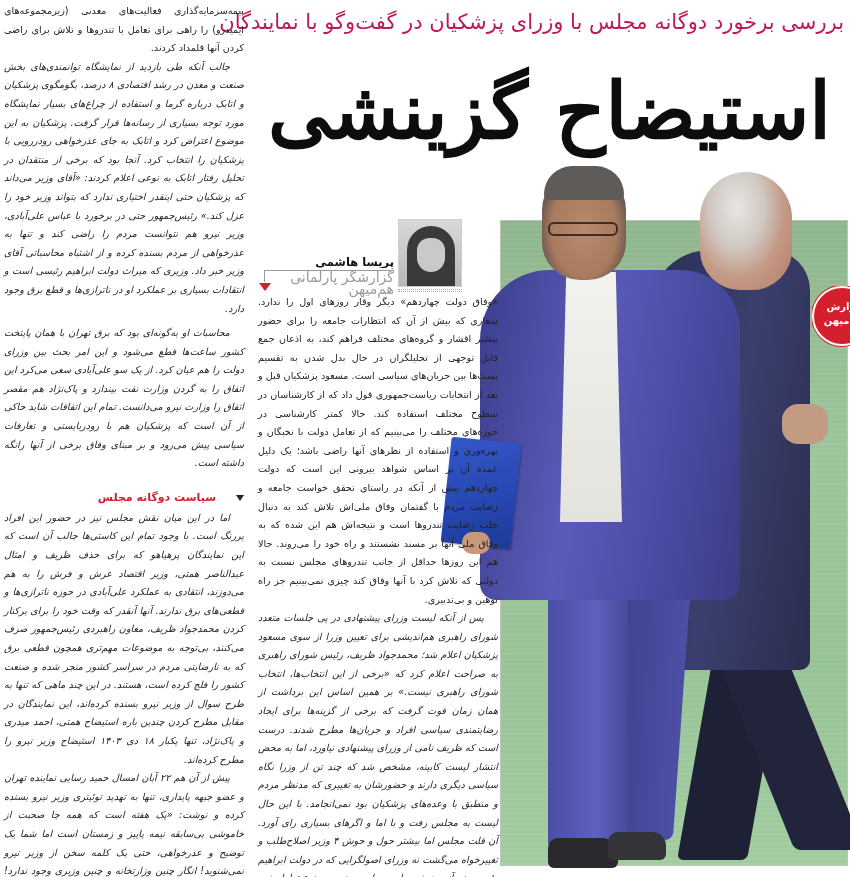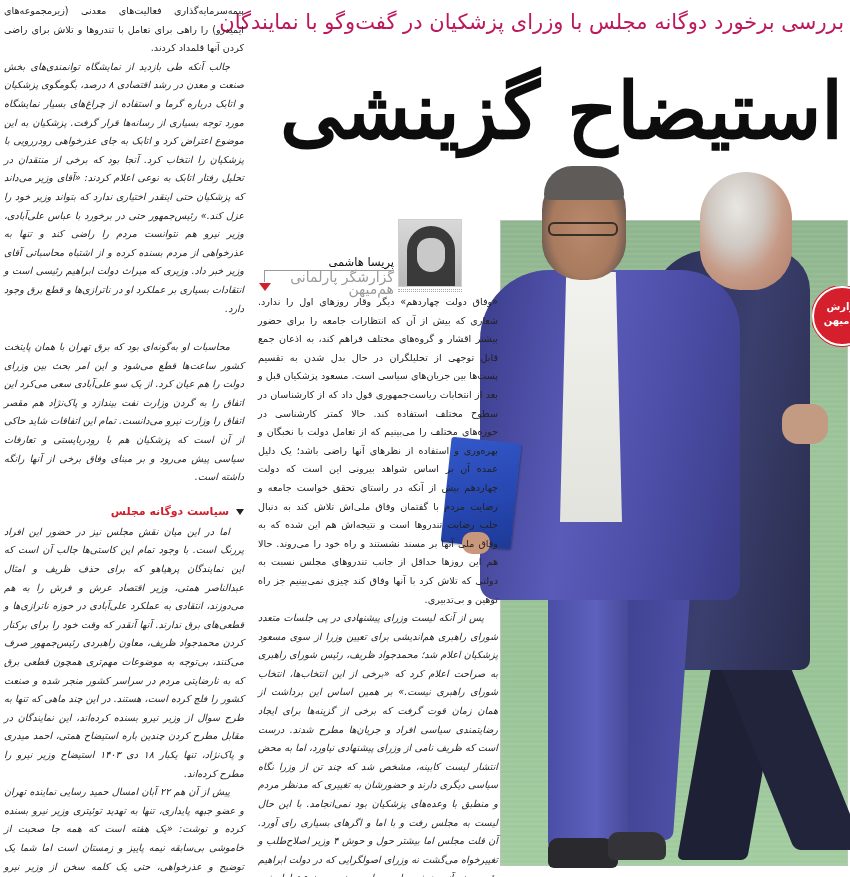--- a/index.html
+++ b/index.html
@@ -9,35 +9,35 @@
     .col {
       position: absolute;
       direction: rtl;
       text-align: justify;
       font-size: 9.6px;
       line-height: 18.6px;
       color: #222;
     }
     .col p { text-indent: 0; }
     .col p.indent { text-indent: 14px; font-style: italic; }
-    .col p.gap { margin-top: 20px; }
+    .col p.gap { margin-top: 6px; }
 
     #left-col { left: 4px; top: 2px; width: 240px; }
     #mid-col { left: 258px; top: 293px; width: 240px; }
 
     .subhead {
       direction: rtl;
       font-weight: bold;
       color: #d0202e;
       font-size: 11px;
       line-height: 18px;
       margin: 16px 0 2px 0;
       display: flex;
       align-items: center;
-      gap: 7px;
+      gap: 20px;
     }
     .subhead .tri {
       display: inline-block;
       width: 0; height: 0;
       border-left: 4px solid transparent;
       border-right: 4px solid transparent;
       border-top: 6px solid #222;
     }
 
     #kicker {
@@ -48,21 +48,21 @@
       text-align: left;
       font-size: 21px;
       line-height: 36px;
       color: #be185d;
       white-space: nowrap;
       letter-spacing: -0.5px;
     }
 
     #headline {
       position: absolute;
-      right: 7px; top: 46px;
+      right: 19px; top: 46px;
       width: 600px;
       direction: rtl;
       text-align: right;
       font-family: "DejaVu Serif", serif;
       font-weight: bold;
       font-size: 78px;
       line-height: 130px;
       color: #0d0d0d;
       white-space: nowrap;
       letter-spacing: -2px;
@@ -91,21 +91,21 @@
       background: #c9c9c9; border-radius: 14px 14px 16px 16px;
     }
     #reporter .dots {
       position: absolute; right: 36px; top: 76px; width: 64px; height: 3px;
       border-top: 1px dotted #aaa; border-bottom: 1px dotted #aaa;
     }
     #reporter .name {
       position: absolute;
       right: 104px; top: 42px;
       direction: rtl;
-      font-size: 11.5px; font-weight: normal; color: #111;
+      font-size: 11.5px; font-weight: bold; color: #111;
       line-height: 14px;
     }
     #reporter .role {
       position: absolute;
       right: 104px; top: 58px;
       direction: rtl;
       font-size: 14px; color: #9a9a9a; line-height: 12px;
     }
     #reporter .rule {
       position: absolute;

